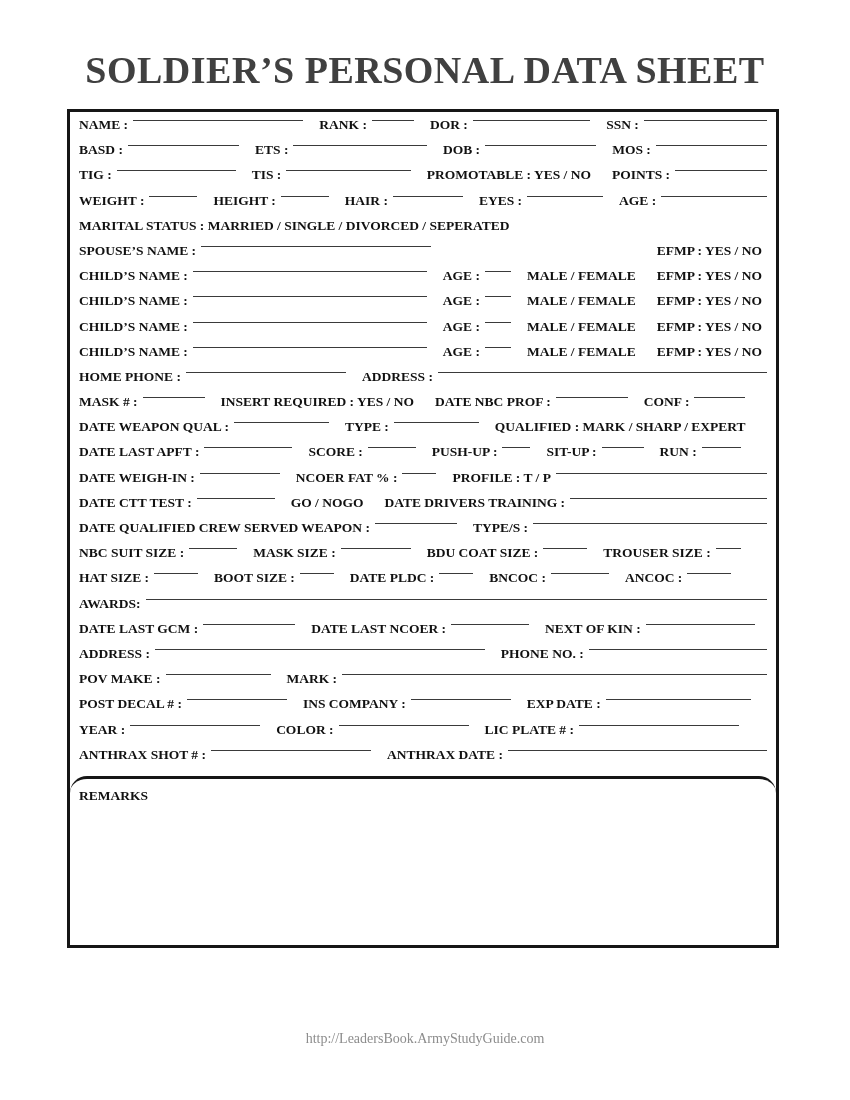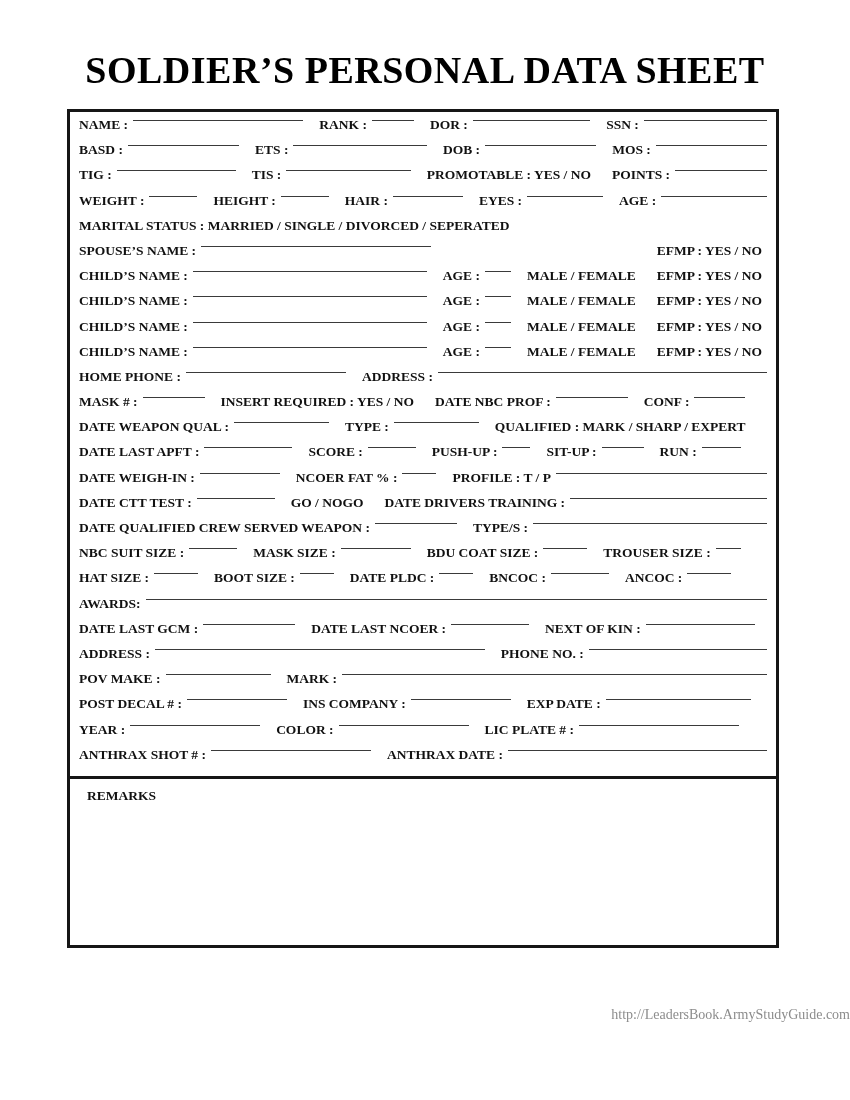--- a/index.html
+++ b/index.html
@@ -12,21 +12,21 @@
     color: #111111;
     overflow: hidden;
   }
   .title {
     margin: 0;
     padding-top: 48px;
     text-align: center;
     font-size: 38px;
     font-weight: 700;
     letter-spacing: 0.5px;
-    color: #000000;
+    color: #404040;
     font-family: "Liberation Serif", "DejaVu Serif", serif;
   }
   .form-box {
     position: absolute;
     left: 67px;
     top: 109px;
     width: 712px;
     box-sizing: border-box;
     border: 3px solid #161616;
   }
@@ -52,33 +52,34 @@
     display: inline-block;
     height: 3px;
     border-bottom: 1.5px solid #3a3a3a;
     margin-bottom: 1px;
   }
   .seg-ln.fixed { flex-shrink: 0; }
   .seg-sp { display: inline-block; }
   .remarks {
     border-top: 3px solid #161616;
     height: 152px;
-    padding: 7px 17px;
+    padding: 7px 9px;
     box-sizing: content-box;
+    border-radius: 17px;
   }
   .remarks-label {
     font-weight: 700;
     font-size: 13.5px;
   }
   .footer {
     position: absolute;
     left: 0;
-    top: 1007px;
+    top: 1031px;
     width: 100%;
-    text-align: right;
+    text-align: center;
     font-size: 14px;
     color: #8c8c8c;
     font-family: "Liberation Serif", "DejaVu Serif", serif;
   }
 </style>
 </head>
 <body>
 
 <div class="page">
 

